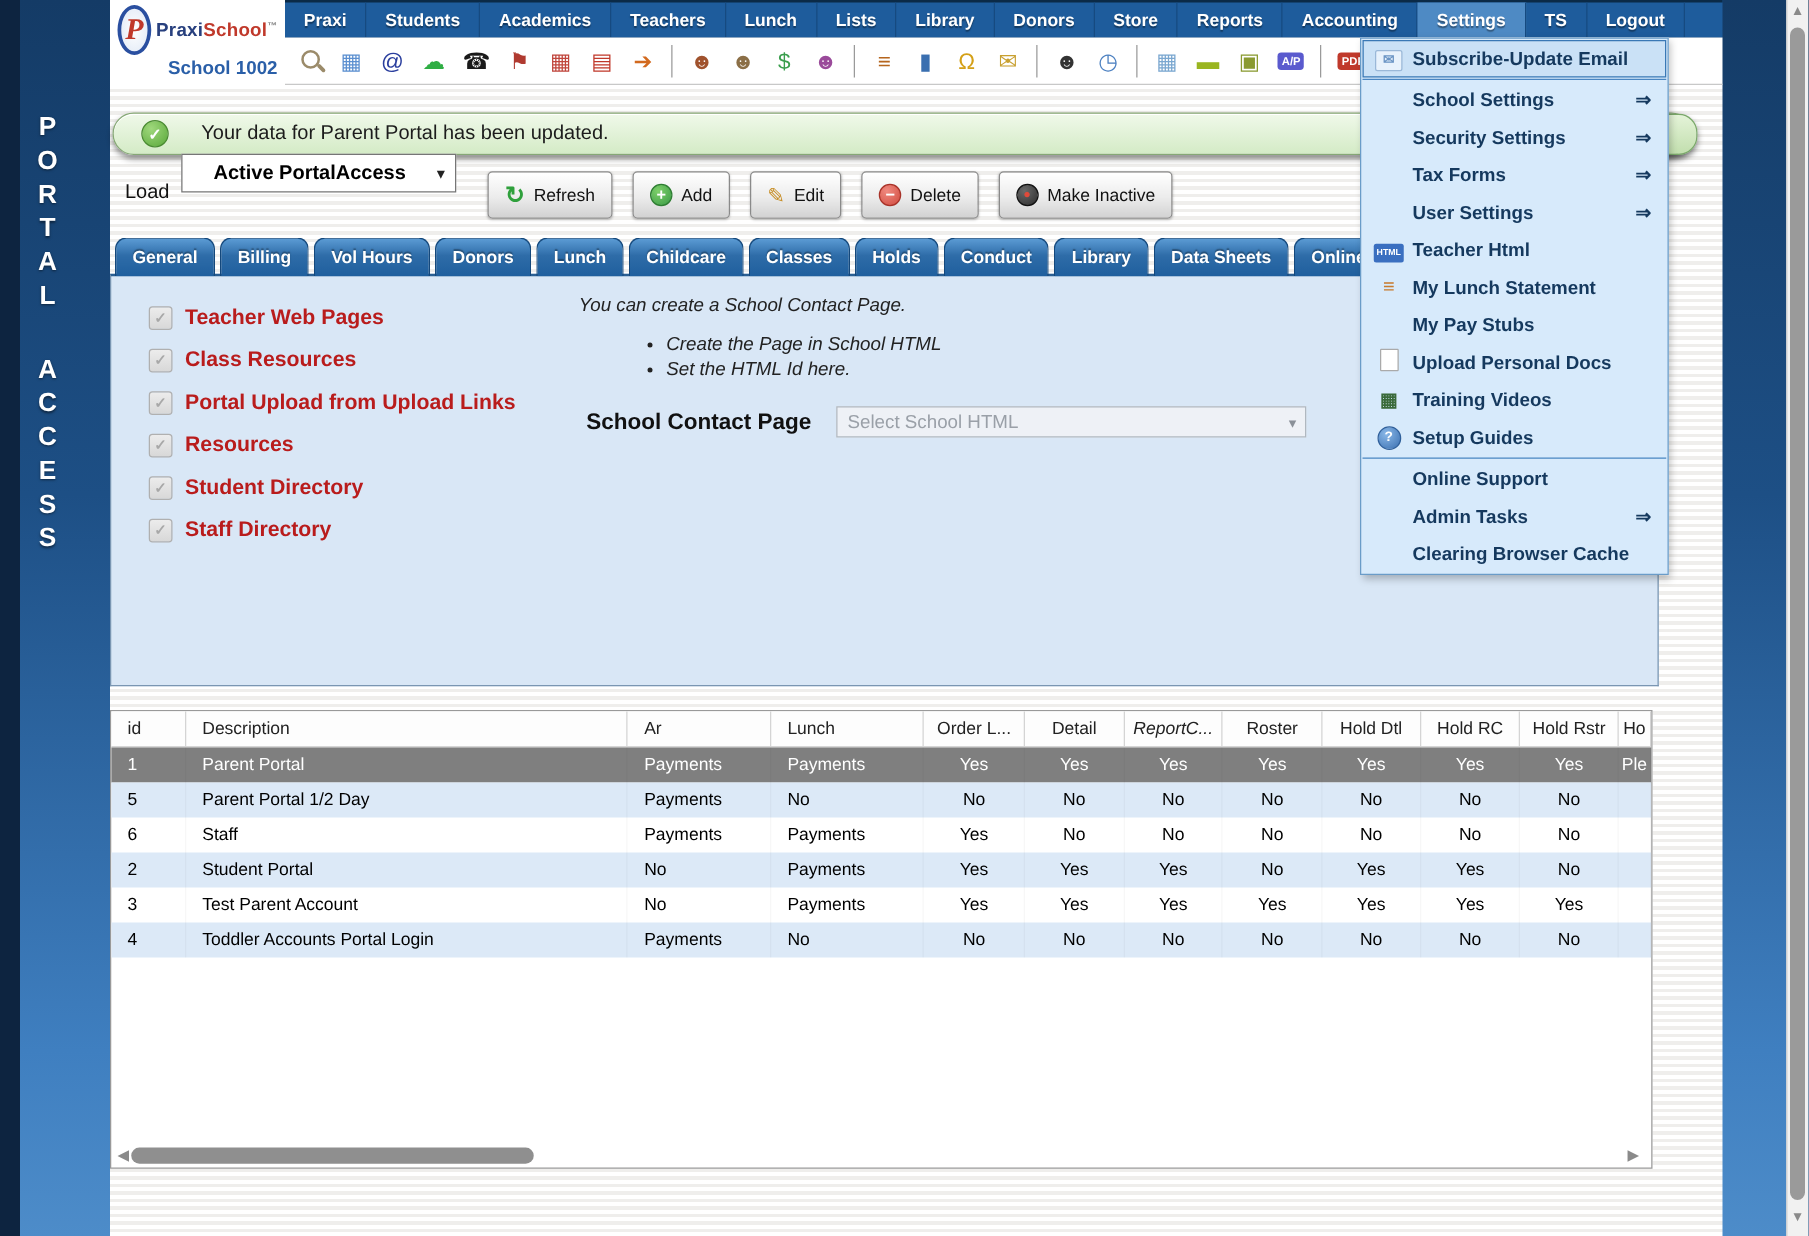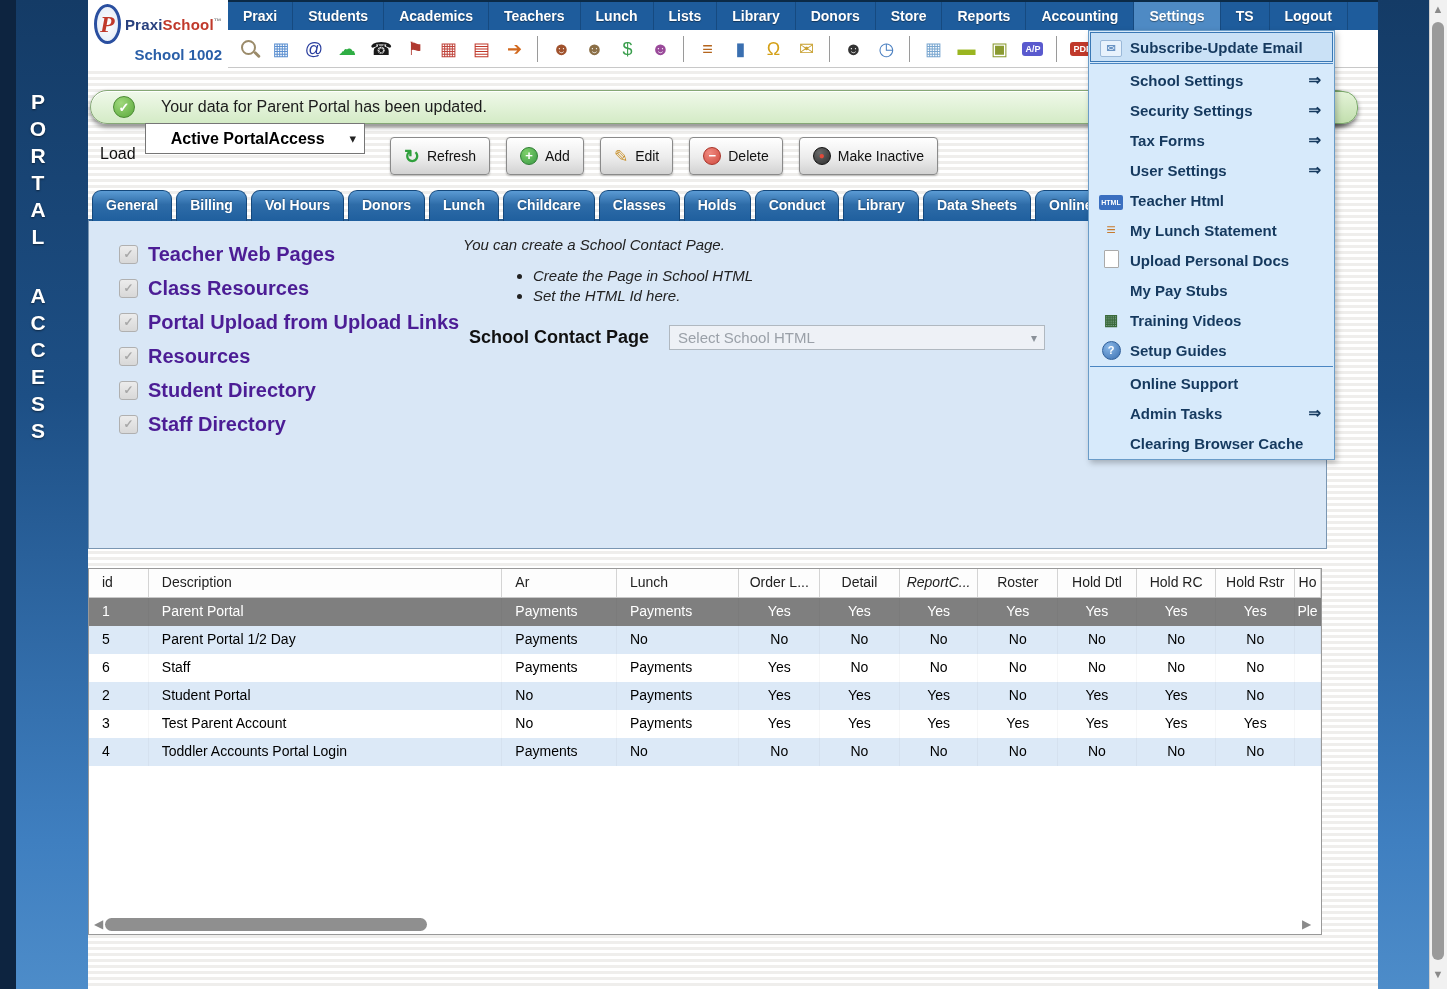--- a/index.html
+++ b/index.html
@@ -70,21 +70,21 @@
   .tab{height:30px;padding:0 13px;border-radius:9px 9px 0 0;border:1px solid #14487c;border-bottom:none;
     background:linear-gradient(180deg,#5b9bd4 0%,#2e6ca8 45%,#1f5f9e 100%);
     color:#fff;font-weight:bold;font-size:14px;line-height:29px;cursor:pointer;text-shadow:0 -1px 1px rgba(0,0,0,.35);}
   
   .panel{position:absolute;left:88px;top:219px;width:1239px;height:330px;background:#d9e7f6;
     border:1px solid #7a96b2;border-top:2px solid #2a5f93;box-sizing:border-box;z-index:1;}
   .cb-col{position:absolute;left:30px;top:22px;display:flex;flex-direction:column;gap:12px;}
   .cb-row{display:flex;align-items:center;gap:10px;height:22px;cursor:pointer;}
   .cb-box{width:17px;height:17px;border-radius:3px;border:1px solid #b0b0b0;background:linear-gradient(180deg,#ececec,#d8d8d8);
     color:#a8a8a8;font-size:12px;font-weight:bold;line-height:16px;text-align:center;}
-  .cb-label{color:#4c1d95;font-weight:bold;font-size:20px;}
+  .cb-label{color:#b91c1c;font-weight:bold;font-size:17px;}
   .info-intro{position:absolute;left:374px;top:15px;font-style:italic;font-size:15px;color:#222;}
   .bullets{position:absolute;left:412px;top:46px;margin:0;padding:0 0 0 18px;font-style:italic;font-size:15px;color:#222;}
   .bullets li{margin-bottom:3px;margin-left:14px;}
   .contact-label{position:absolute;left:380px;top:106px;font-weight:bold;font-size:18px;color:#111;}
   .contact-select{position:absolute;left:580px;top:104px;width:376px;height:25px;background:#eef1f6;
     border:1px solid #b0b8c0;box-sizing:border-box;display:flex;align-items:center;cursor:pointer;}
   .contact-select .ph{flex:1;padding-left:8px;font-size:15px;color:#9aa0a8;}
   .contact-select .chev{margin-right:7px;color:#8a9098;font-size:12px;}
   
   .grid{position:absolute;left:88px;top:568px;width:1234px;height:367px;background:#fff;
@@ -429,25 +429,25 @@
       </div>
       <div class="menu-item">
         <span class="mi-icon"><span class="mi-html">HTML</span></span>
         <span>Teacher Html</span>
       </div>
       <div class="menu-item">
         <span class="mi-icon"><span class="mi-burger">≡</span></span>
         <span>My Lunch Statement</span>
       </div>
       <div class="menu-item">
+        <span>My Pay Stubs</span>
+      </div>
+      <div class="menu-item">
         <span class="mi-icon"><span class="mi-doc"></span></span>
         <span>Upload Personal Docs</span>
-      </div>
-      <div class="menu-item">
-        <span>My Pay Stubs</span>
       </div>
       <div class="menu-item">
         <span class="mi-icon"><span class="mi-film">▦</span></span>
         <span>Training Videos</span>
       </div>
       <div class="menu-item">
         <span class="mi-icon"><span class="mi-help">?</span></span>
         <span>Setup Guides</span>
       </div>
       <div class="menu-div"></div>

